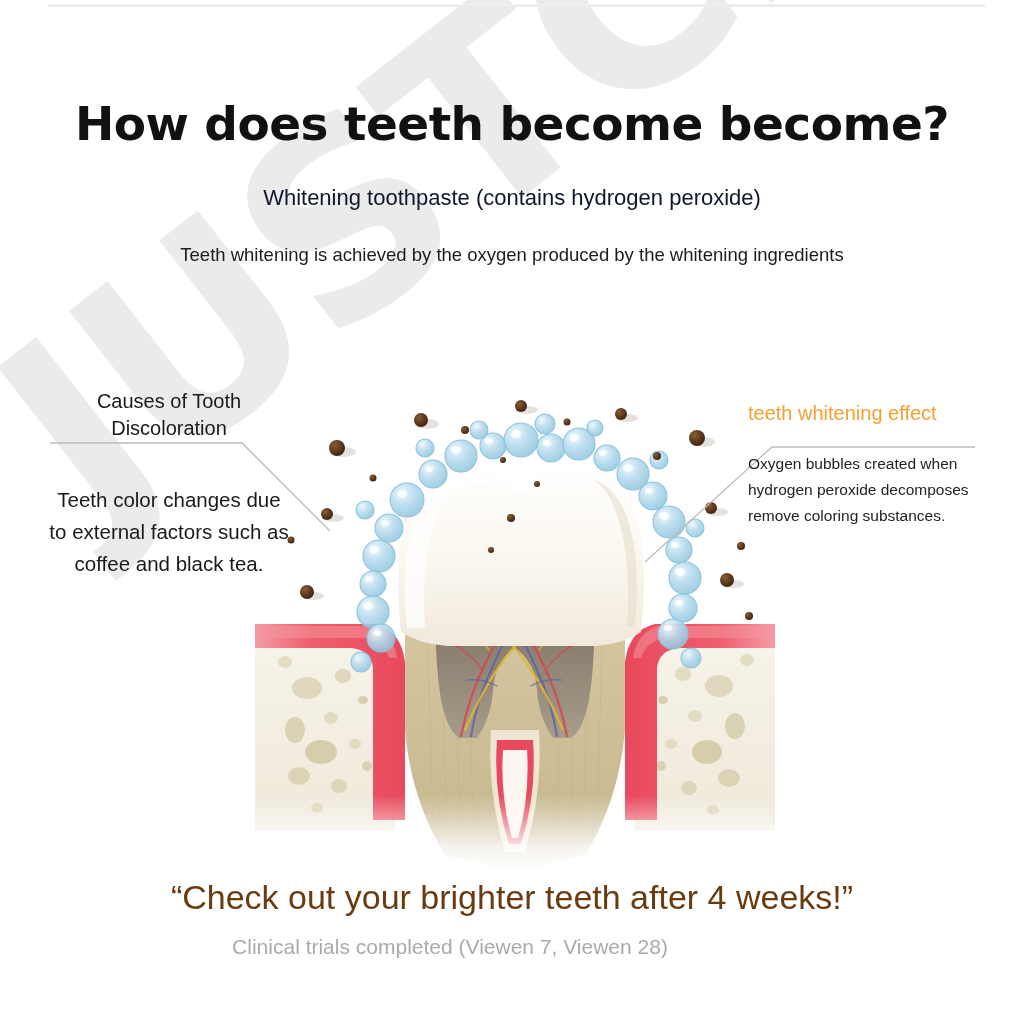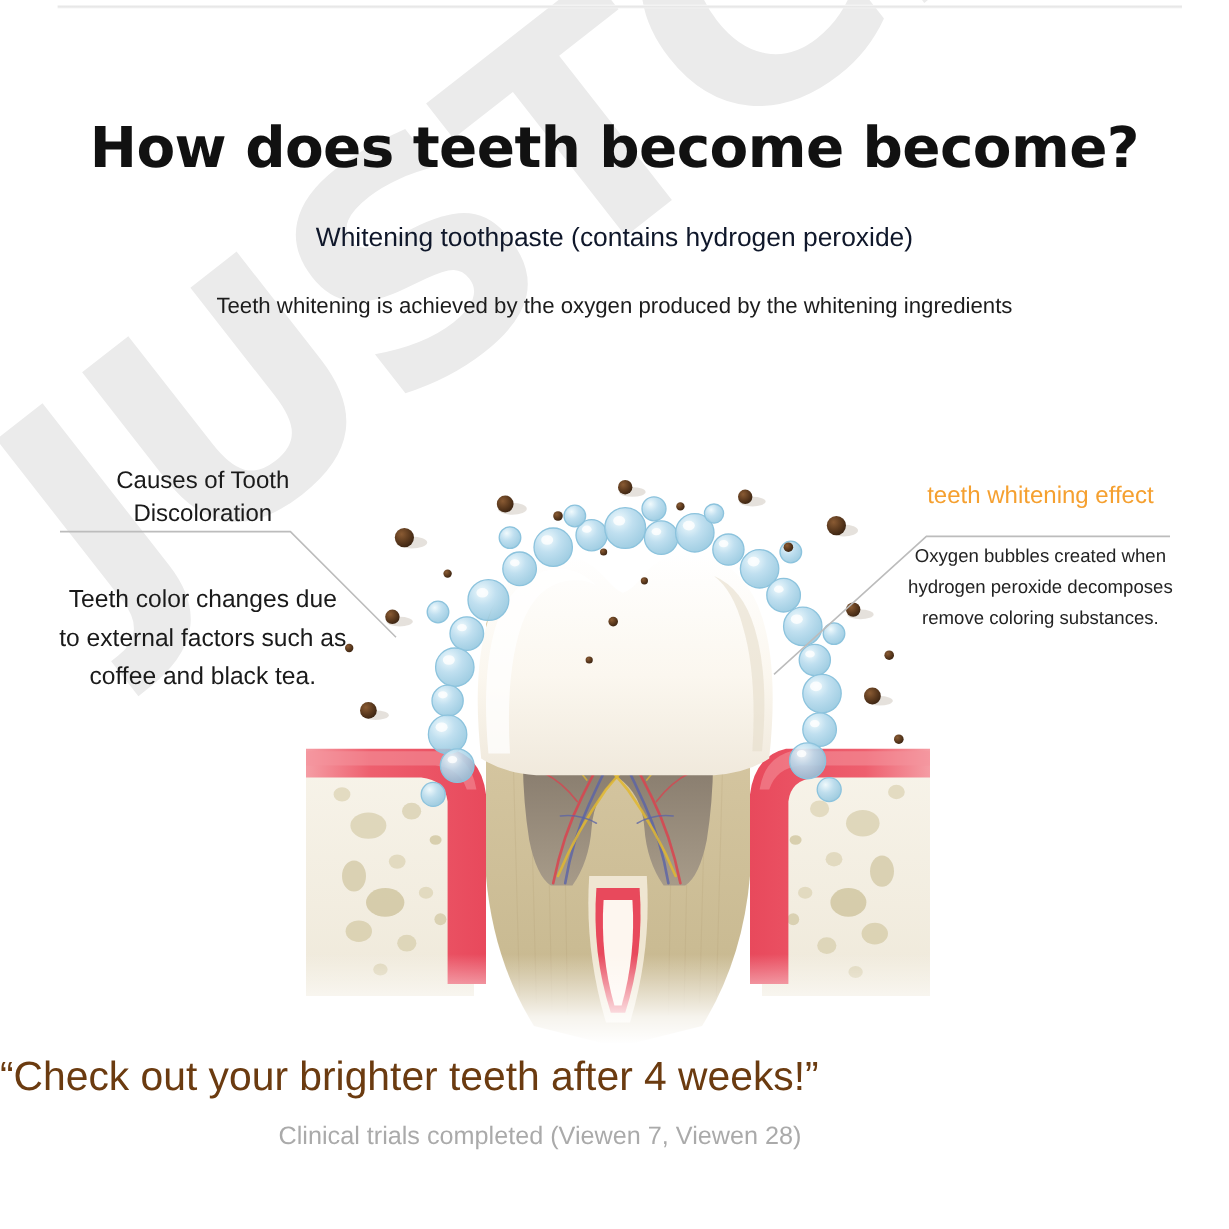--- a/index.html
+++ b/index.html
@@ -93,21 +93,21 @@
     line-height: 27px;
     color: #1a1a1a;
   }
   .anno-left .anno-body {
     margin-top: 42px;
     font-size: 20.5px;
     line-height: 32px;
     color: #1a1a1a;
   }
 
-  .anno-right { left: 748px; top: 400px; width: 238px; text-align: center; }
+  .anno-right { left: 748px; top: 400px; width: 238px; text-align: left; }
   .anno-right .anno-head {
     font-size: 20px;
     line-height: 26px;
     color: #f5a030;
   }
   .anno-right .anno-body {
     margin-top: 25px;
     font-size: 15.5px;
     line-height: 26px;
     color: #232323;
@@ -120,20 +120,21 @@
     width: 1024px; height: 1024px;
     z-index: 11;
     pointer-events: none;
   }
 
   
   .quote {
     position: absolute;
     left: 0; top: 878px;
     width: 1024px;
+    text-align: center;
     font-size: 34px;
     font-weight: 400;
     color: #6b3b10;
     z-index: 10;
   }
   .trials {
     position: absolute;
     left: 0; top: 935px;
     width: 900px;
     text-align: center;

